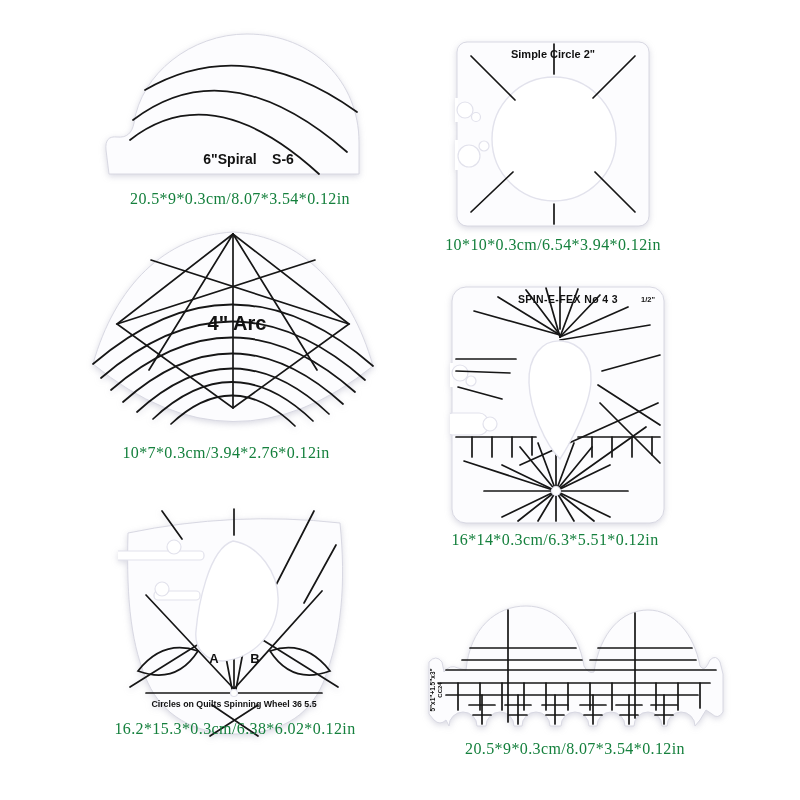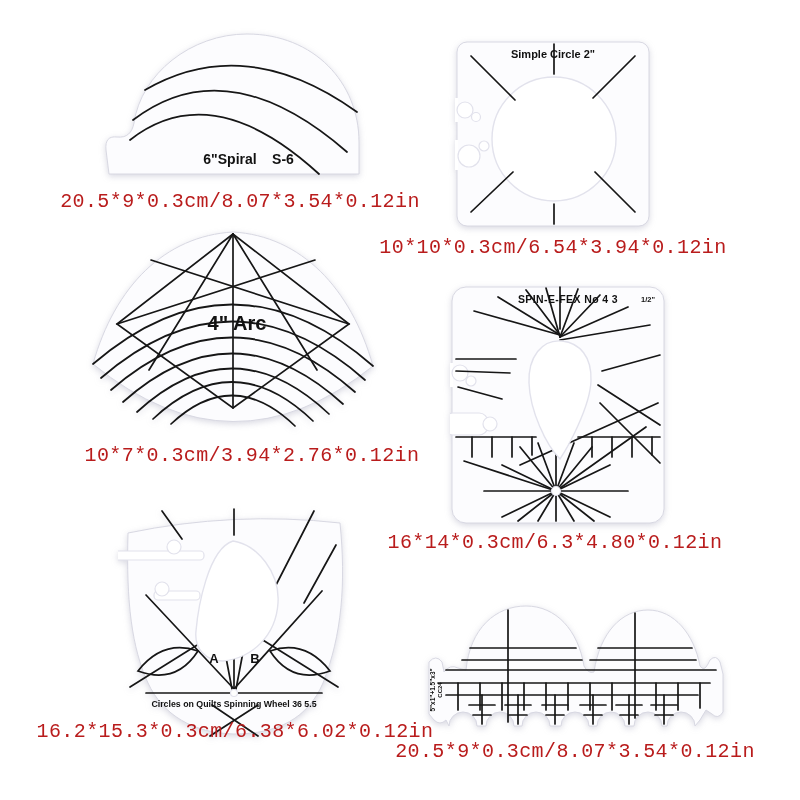--- a/index.html
+++ b/index.html
@@ -9,24 +9,24 @@
     font-family:"Liberation Sans", sans-serif;
     position:relative;
   }
   .canvas{position:absolute;left:0;top:0;width:800px;height:800px;}
   .cell{position:absolute;}
   .tpl-svg{position:absolute;filter:drop-shadow(0 2px 3px rgba(120,120,150,.28));}
   .caption{
     position:absolute;
     transform:translateX(-50%);
     white-space:nowrap;
-    font-size:20px;
+    font-size:16px;
     letter-spacing:.4px;
-    color:#b91c1c;
-    font-family:Liberation Mono, monospace;
+    color:#15803d;
+    font-family:Liberation Serif, serif;
   }
   .plate{fill:#fcfcfe;stroke:#d8d8e2;stroke-width:1;}
   .hole{fill:#ffffff;stroke:#e2e2ec;stroke-width:1.4;}
   .cut{fill:#ffffff;stroke:#e2e2ec;stroke-width:1.2;}
   .erase{fill:#ffffff;stroke:none;}
   .ink{fill:none;stroke:#161616;stroke-width:1.7;stroke-linecap:round;}
   .tpl-text{fill:#111111;font-family:"Liberation Sans", sans-serif;font-weight:bold;}
 </style>
 </head>
 <body>
@@ -85,21 +85,21 @@
         <path d="M86,198 Q148,140 210,200"></path>
         <path d="M148,8 L148,182"></path>
         <path d="M148,8 L32,98 L148,182 L264,98 Z"></path>
         <path d="M148,8 L64,144"></path>
         <path d="M148,8 L232,144"></path>
         <path d="M32,98 L230,34"></path>
         <path d="M264,98 L66,34"></path>
       </g>
       <text class="tpl-text" x="152" y="104" font-size="20" text-anchor="middle">4" Arc</text>
     </svg>
-    <div class="caption" style="left:252px;top:444px">10*7*0.3cm/3.94*2.76*0.12in</div>
+    <div class="caption" style="left:226px;top:444px">10*7*0.3cm/3.94*2.76*0.12in</div>
   </div>
 
   <div class="cell">
     <svg class="tpl-svg" style="left:450px;top:285px" width="216" height="240" viewBox="0 0 216 240">
       <rect class="plate" x="2" y="2" width="212" height="236" rx="14"></rect>
       <g>
         <rect class="erase" x="0" y="78" width="3" height="24"></rect>
         <circle class="cut" cx="10" cy="88" r="8"></circle>
         <circle class="cut" cx="21" cy="96" r="5"></circle>
         <rect class="cut" x="-6" y="128" width="44" height="22" rx="9"></rect>
@@ -149,21 +149,21 @@
         <path d="M106,206 L88,236"></path>
           <path d="M106,206 L124,236"></path>
         <path d="M106,206 L196,142"></path>
           <path d="M106,206 L14,176"></path>
       </g>
       <path class="hole" d="M112,56 C92,54 78,72 79,98 C80,126 96,160 110,174 C118,162 140,122 141,96 C142,72 130,58 112,56 Z"></path>
       <circle class="cut" cx="106" cy="206" r="4.5"></circle>
       <text class="tpl-text" x="118" y="18" font-size="10.5" text-anchor="middle" letter-spacing="0.4">SPIN-E-FEX  No 4  3</text>
       <text class="tpl-text" x="198" y="17" font-size="7.5" text-anchor="middle">1/2"</text>
     </svg>
-    <div class="caption" style="left:555px;top:531px">16*14*0.3cm/6.3*4.80*0.12in</div>
+    <div class="caption" style="left:555px;top:531px">16*14*0.3cm/6.3*5.51*0.12in</div>
   </div>
 
   <div class="cell">
     <svg class="tpl-svg" style="left:118px;top:503px" width="232" height="235" viewBox="0 0 232 235">
       <path class="plate" d="M10,30 Q116,8 222,20 C228,80 224,132 205,180 C190,215 160,231 116,231 C75,230 45,212 30,180 C14,145 8,100 10,30 Z"></path>
       <g>
         <rect class="cut" x="-4" y="48" width="90" height="9" rx="4"></rect>
         <circle class="cut" cx="56" cy="44" r="7"></circle>
         <rect class="cut" x="36" y="88" width="46" height="9" rx="4"></rect>
         <circle class="cut" cx="44" cy="86" r="7"></circle>

